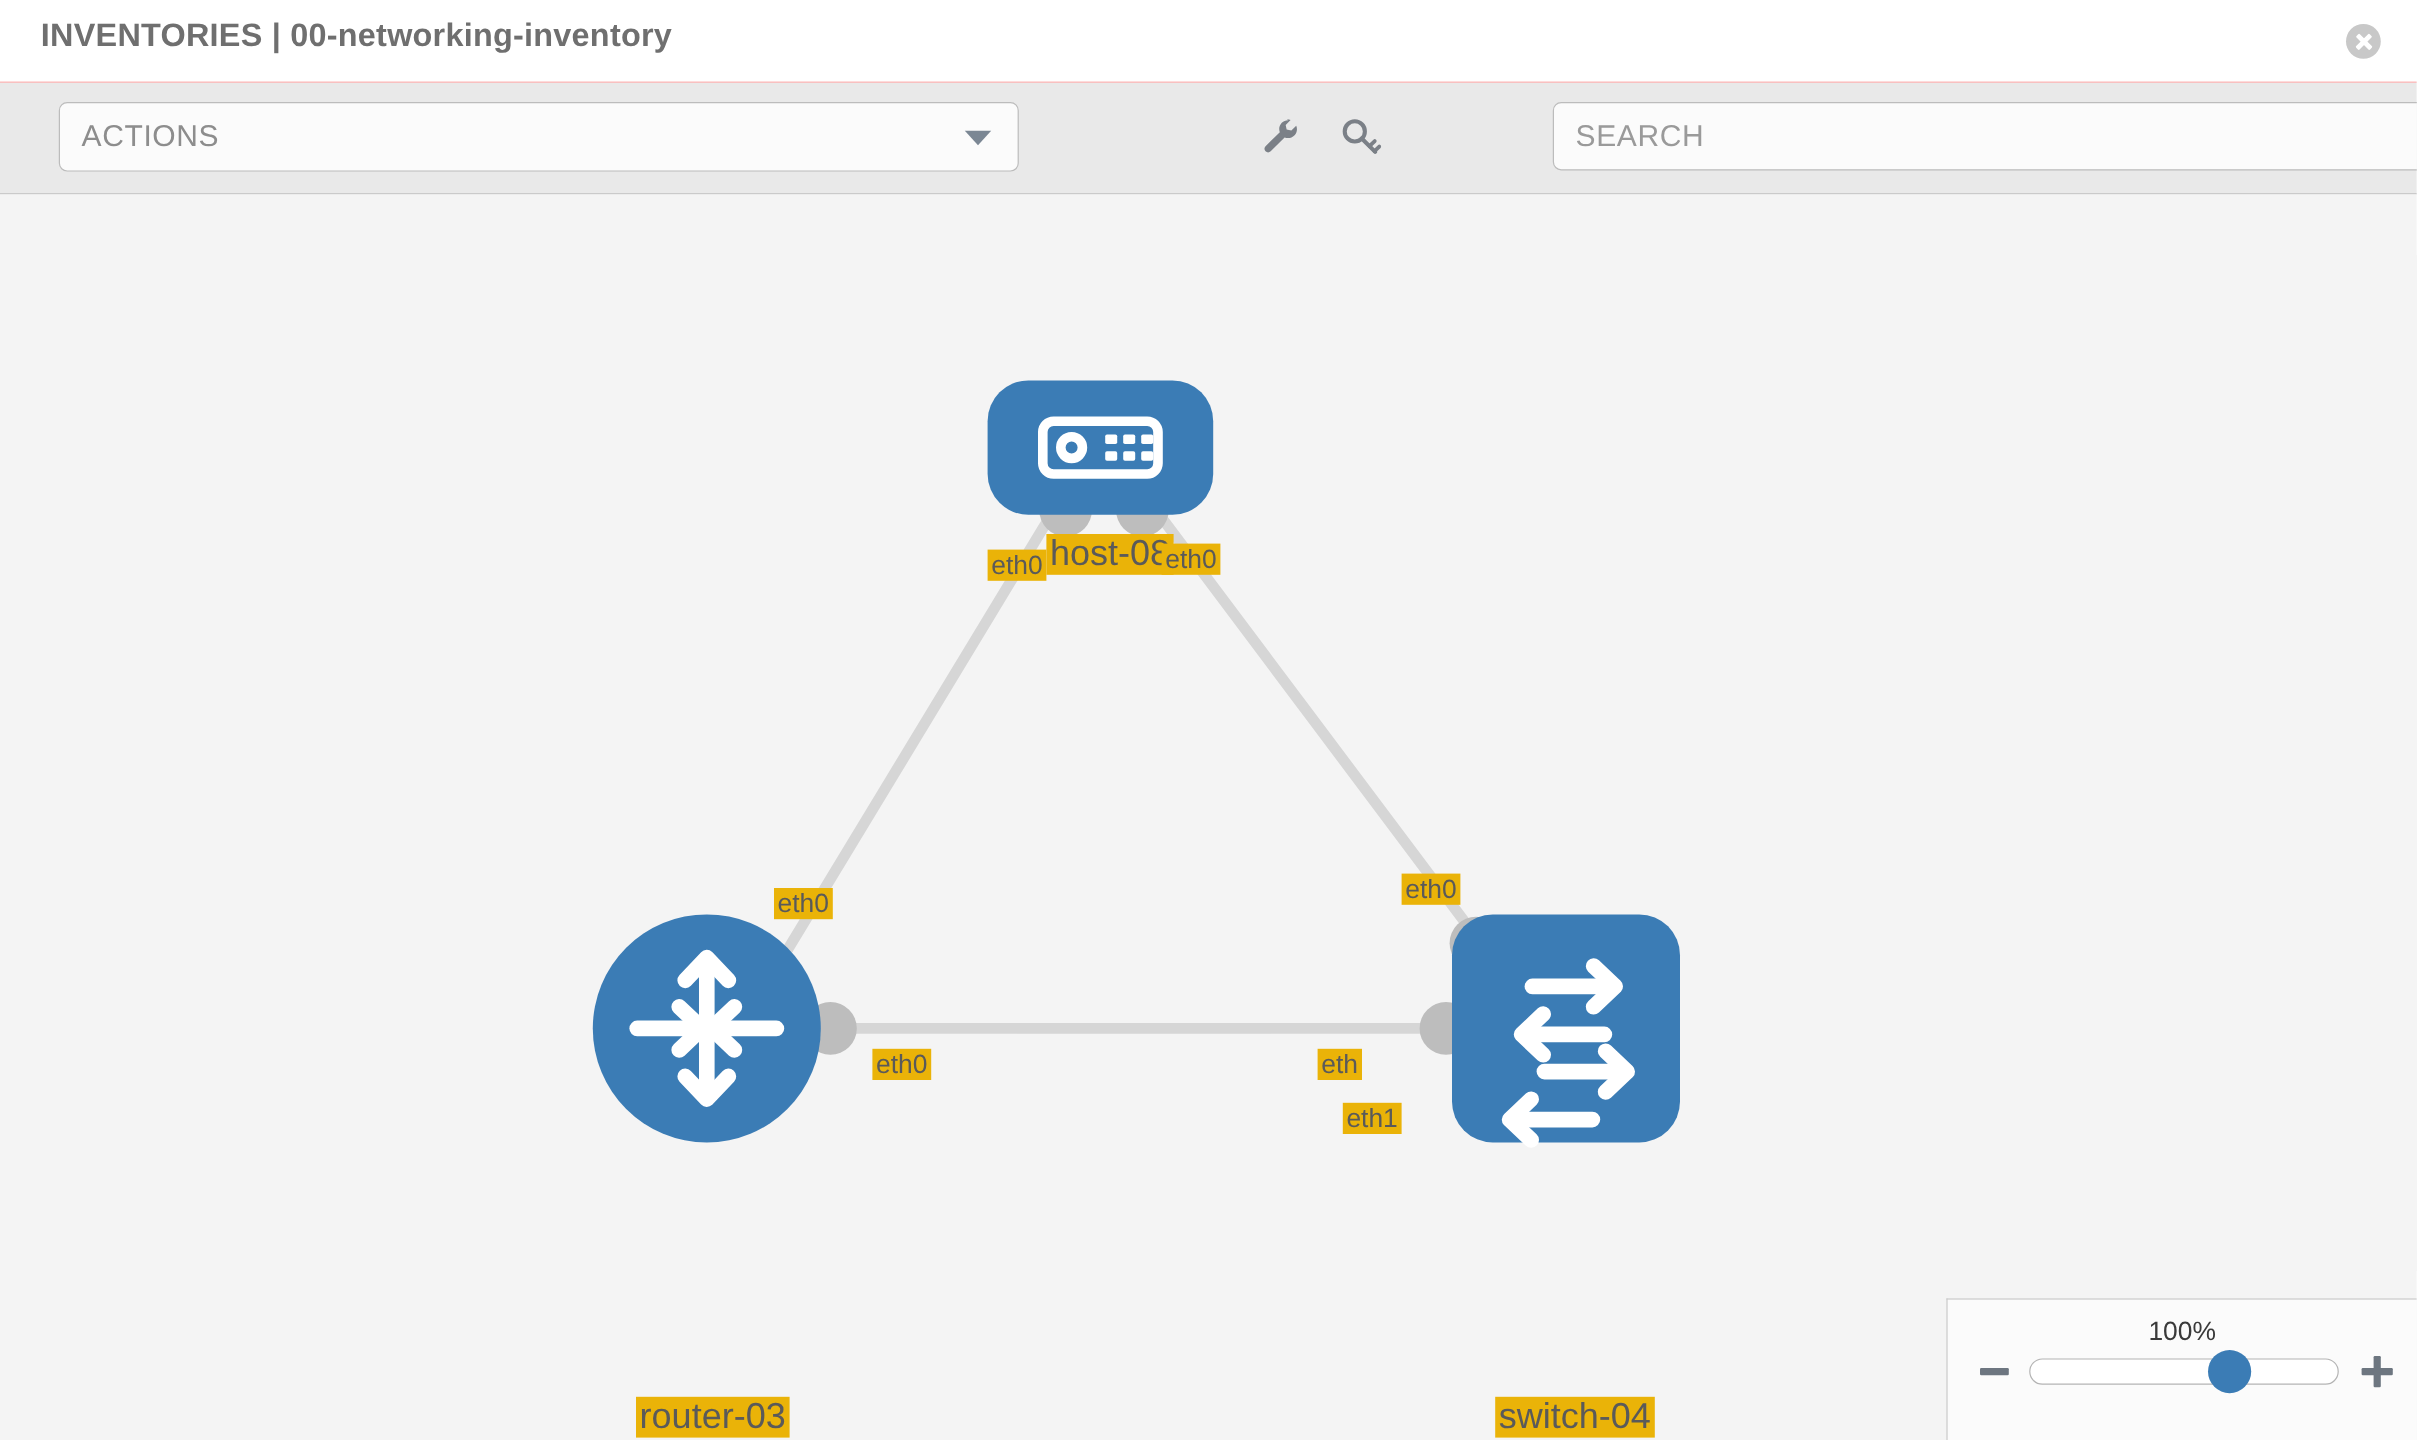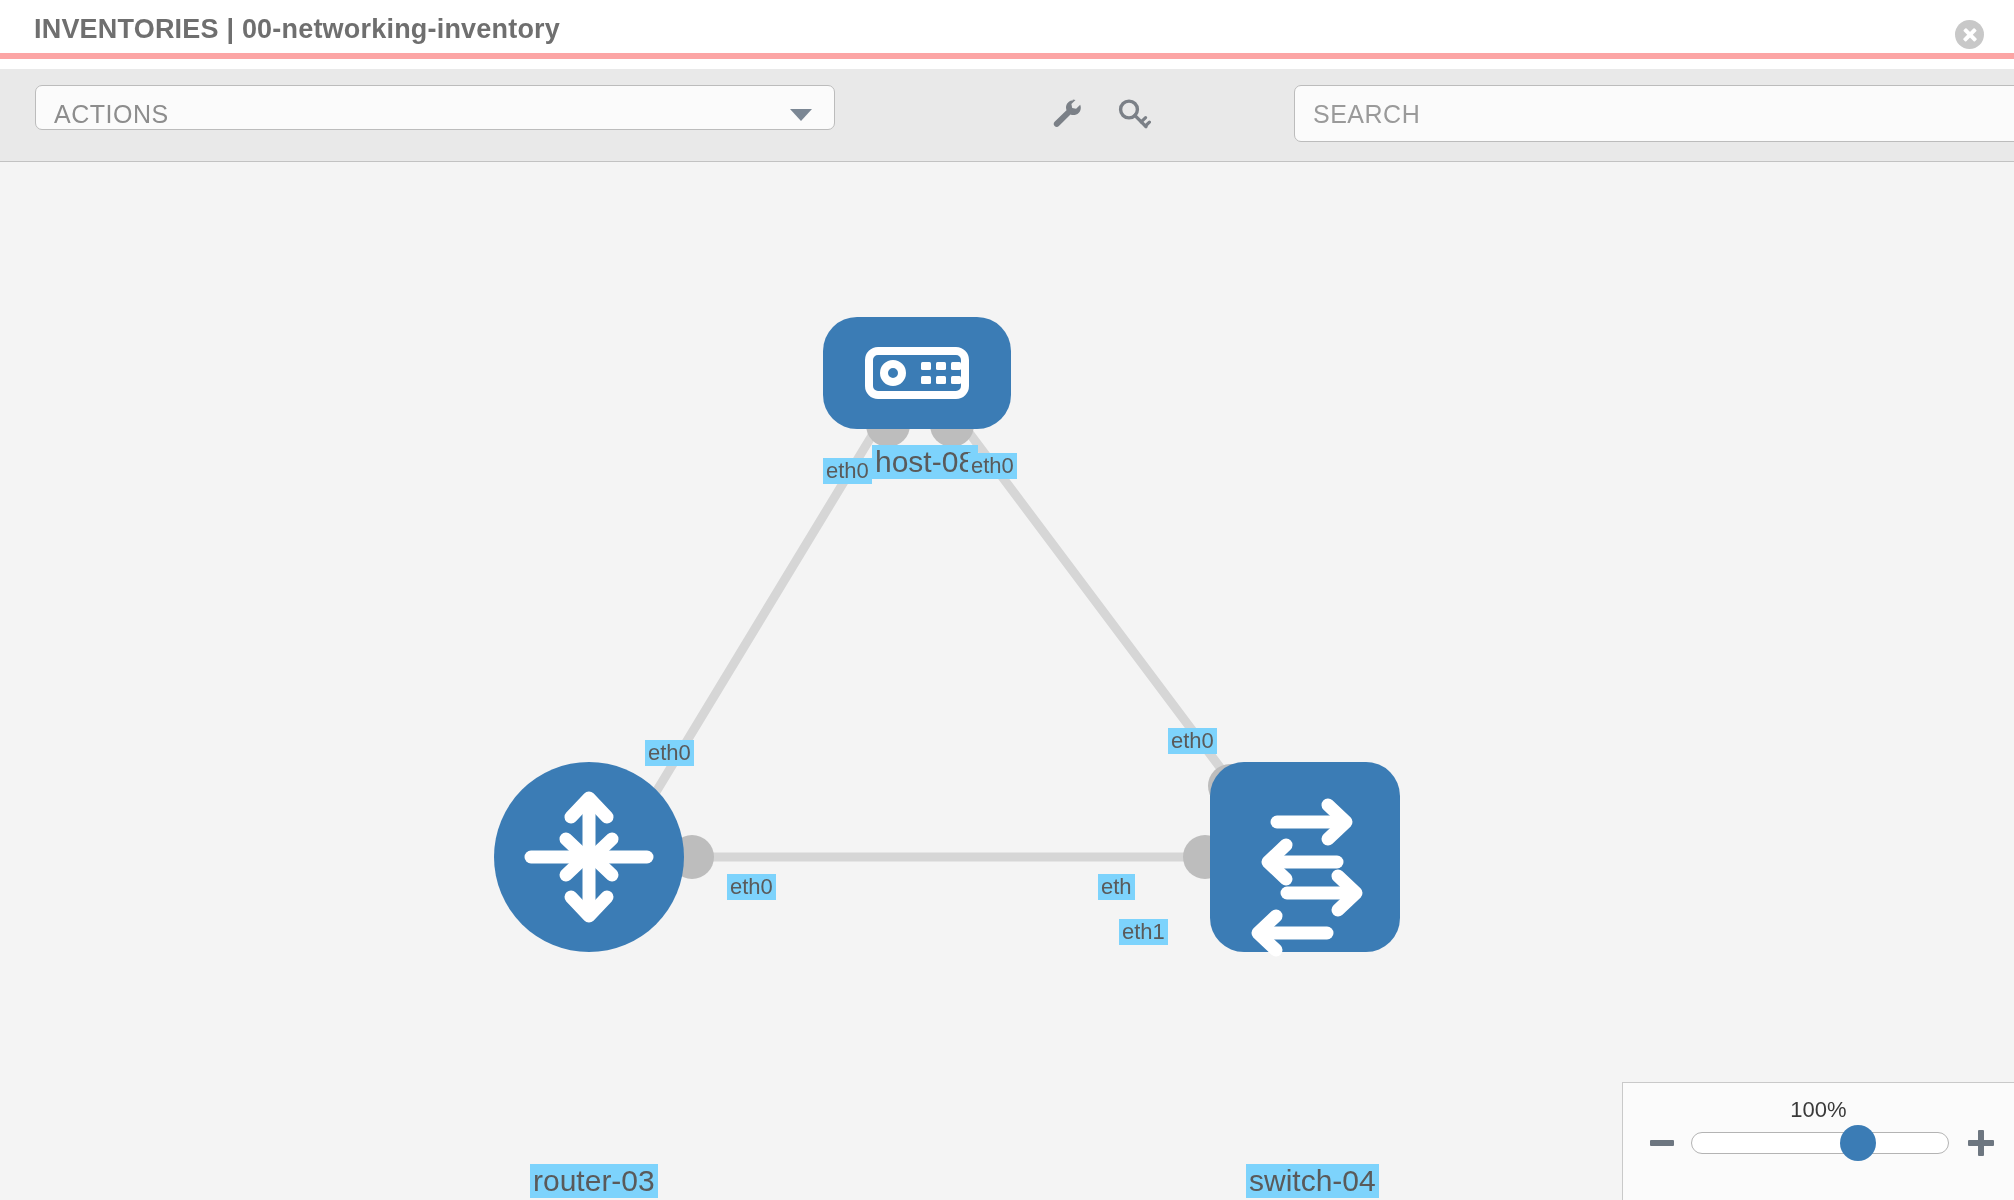--- a/index.html
+++ b/index.html
@@ -13,23 +13,23 @@
     font-family: "Liberation Sans", sans-serif;
     overflow: hidden;
     position: relative;
   }
 
   
   .titlebar {
     position: absolute;
     left: 0; top: 0;
     width: 2014px;
-    height: 59px;
+    height: 69px;
     background: #ffffff;
-    border-bottom: 6px solid #fca5a5;
+    border-bottom: 1px solid #fca5a5;
     box-sizing: border-box;
   }
   .page-title {
     position: absolute;
     left: 34px;
     top: 14px;
     font-size: 27px;
     font-weight: bold;
     color: #6f6f6f;
     letter-spacing: 0.2px;
@@ -63,24 +63,24 @@
     position: absolute;
     left: 0; top: 69px;
     width: 2014px;
     height: 93px;
     background: #e9e9e9;
     border-bottom: 1px solid #c2c2c2;
     box-sizing: border-box;
   }
   .actions-select {
     position: absolute;
-    left: 35px;
+    left: 49px;
     top: 16px;
     width: 800px;
-    height: 45px;
+    height: 58px;
     background: #fbfbfb;
     border: 1px solid #bcbcbc;
     border-radius: 7px;
     box-sizing: border-box;
     cursor: pointer;
   }
   .actions-select .label {
     position: absolute;
     left: 18px;
     top: 14px;
@@ -142,21 +142,21 @@
   .topology-svg {
     position: absolute;
     left: 0; top: 0;
     width: 2014px;
     height: 1038px;
   }
 
   
   .node-label {
     position: absolute;
-    background: #7dd3fc;
+    background: #eab308;
     color: #5a5a5a;
     white-space: nowrap;
     line-height: 1;
     padding: 2px 3px;
   }
   .node-label.big   { font-size: 30px; }
   .node-label.small { font-size: 22px; }
 
   
   .zoom-panel {

